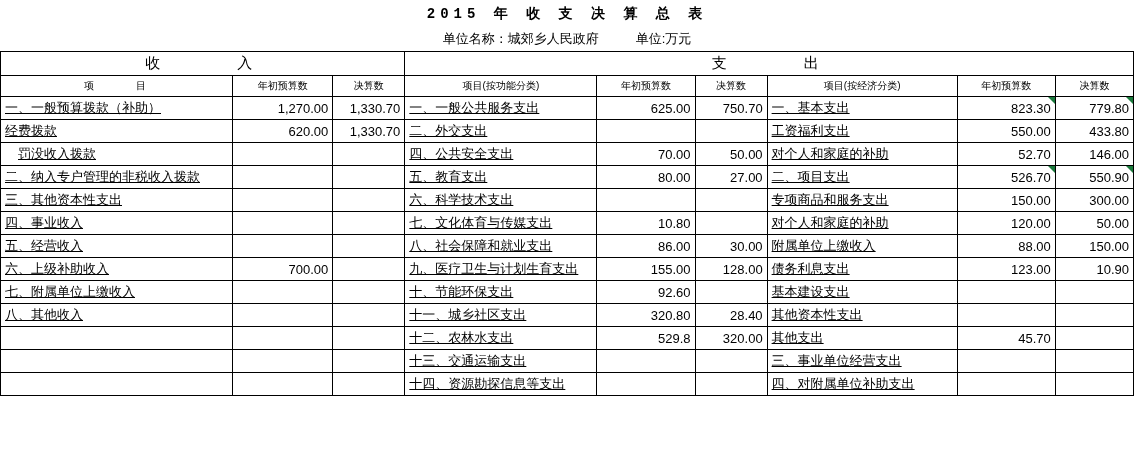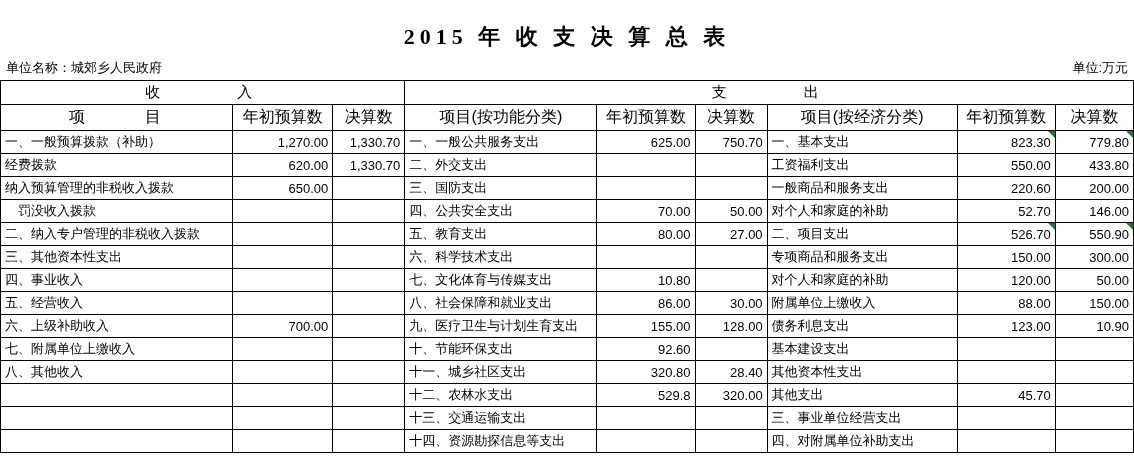--- a/index.html
+++ b/index.html
@@ -13,29 +13,29 @@
     font-family: "Liberation Sans", "DejaVu Sans", sans-serif;
     color: #000000;
     overflow: hidden;
   }
   #page {
     width: 1134px;
     position: relative;
   }
   .doc-title {
     text-align: center;
-    font-size: 22px;
-    font-family: Liberation Serif, serif;
+    font-size: 14px;
+    font-family: Liberation Mono, monospace;
     font-weight: bold;
     letter-spacing: 5px;
-    padding: 22px 0 6px 0;
+    padding: 5px 0 6px 0;
   }
   .meta-row {
     display: flex;
-    justify-content: space-between;
+    justify-content: center;
     font-size: 13px;
     padding: 1px 6px 3px 6px;
     gap: 37px;
   }
   table.main {
     border-collapse: collapse;
     width: 1134px;
     table-layout: fixed;
     font-size: 13px;
   }
@@ -50,27 +50,28 @@
   }
   .group-head {
     text-align: center;
     font-size: 15px;
     letter-spacing: 8px;
     font-weight: normal;
     height: 24px;
   }
   .col-head {
     text-align: center;
-    font-size: 16px;
+    font-size: 10px;
   }
   .col-head.item {
     letter-spacing: 3px;
   }
   .txt {
     text-align: left;
+    text-decoration: underline;
   }
   .num {
     text-align: right;
     padding-right: 6px;
   }
   .indent1 {
     padding-left: 20px;
   }
   .corner {
     position: relative;
@@ -153,31 +154,20 @@
           <td class="num">620.00</td>
           <td class="num">1,330.70</td>
           <td class="txt">二、外交支出</td>
           <td class="num"></td>
           <td class="num"></td>
           <td class="txt indent1">工资福利支出</td>
           <td class="num">550.00</td>
           <td class="num">433.80</td>
         </tr>
         <tr>
-          <td class="txt indent1">纳入预算管理的非税收入拨款</td>
-          <td class="num">650.00</td>
-          <td class="num"></td>
-          <td class="txt">三、国防支出</td>
-          <td class="num"></td>
-          <td class="num"></td>
-          <td class="txt indent1">一般商品和服务支出</td>
-          <td class="num">220.60</td>
-          <td class="num">200.00</td>
-        </tr>
-        <tr>
           <td class="txt indent2" style="padding-left: 17px;">罚没收入拨款</td>
           <td class="num"></td>
           <td class="num"></td>
           <td class="txt">四、公共安全支出</td>
           <td class="num">70.00</td>
           <td class="num">50.00</td>
           <td class="txt indent1">对个人和家庭的补助</td>
           <td class="num">52.70</td>
           <td class="num">146.00</td>
         </tr>

